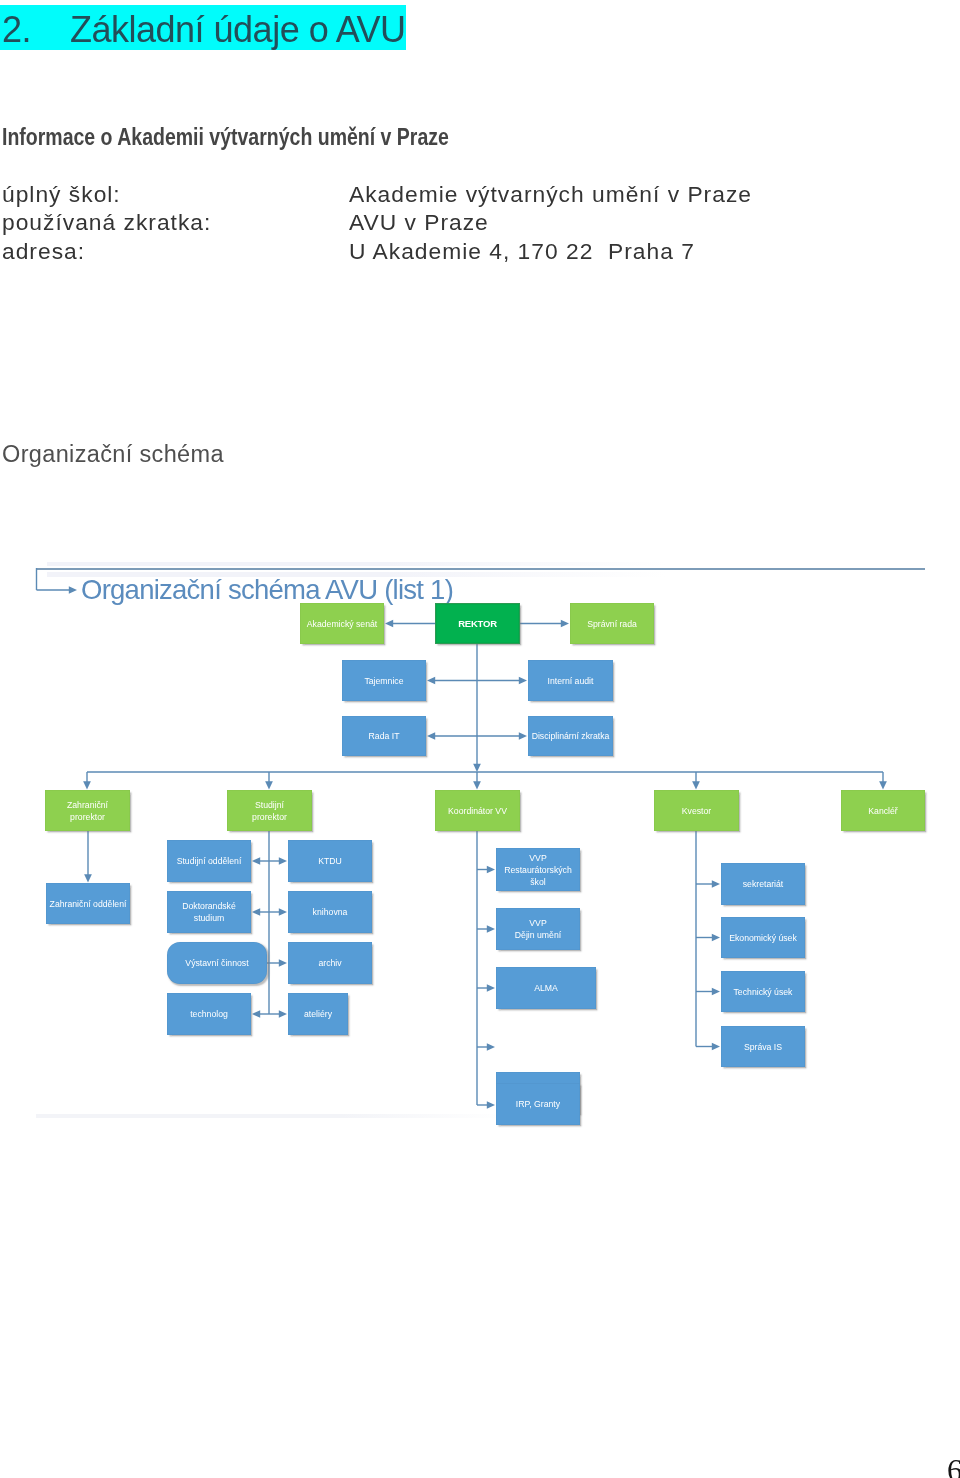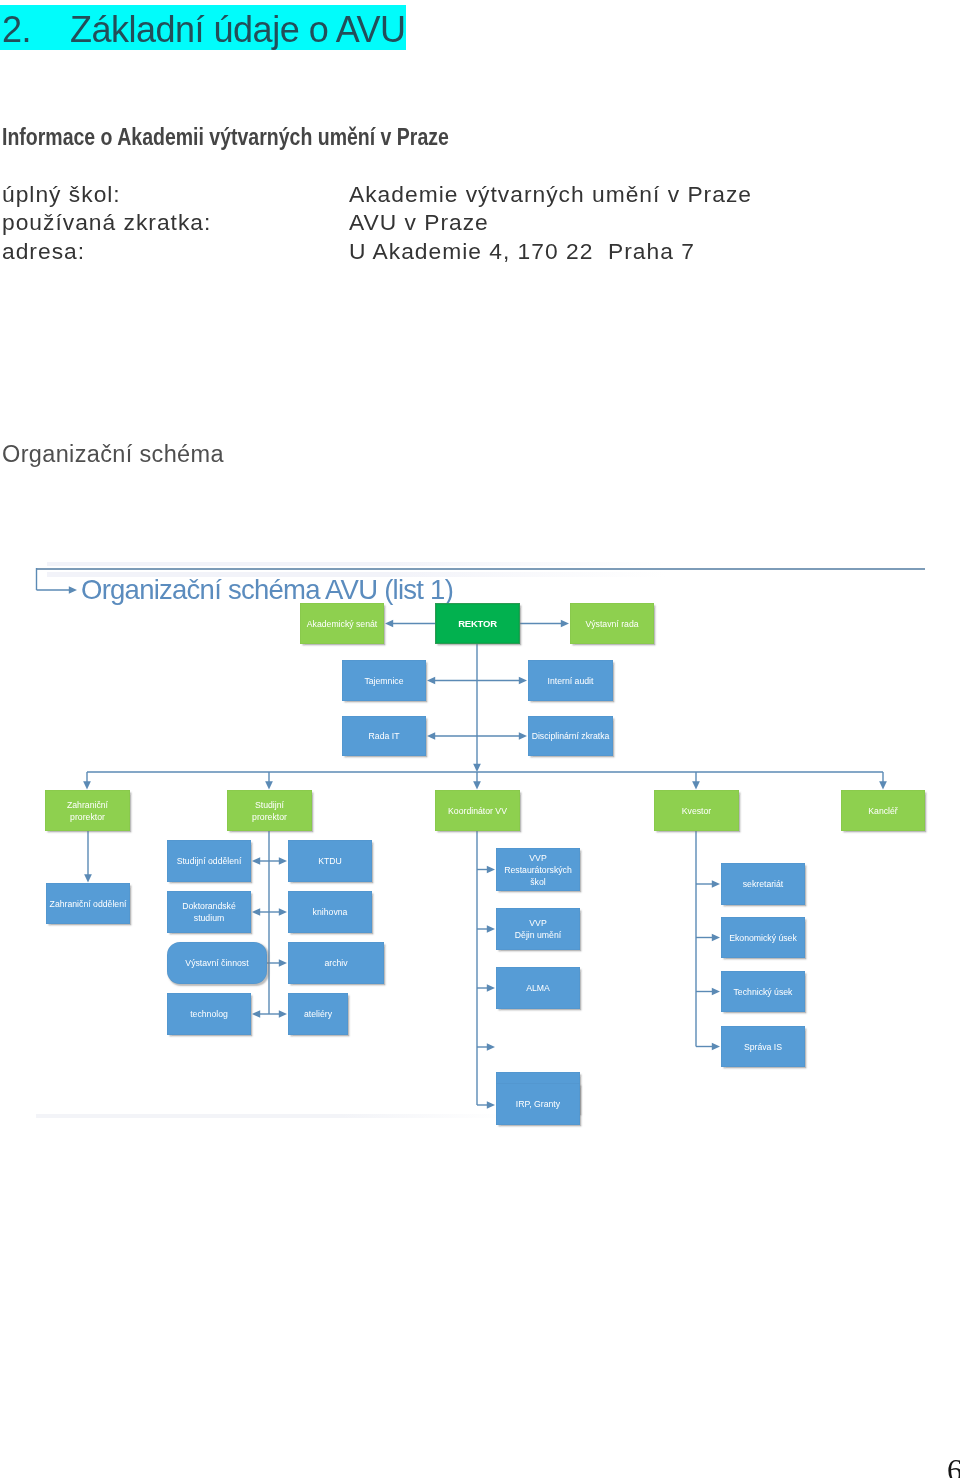--- a/index.html
+++ b/index.html
@@ -135,21 +135,21 @@
         <polygon points="720,1046.5 711.8,1042.646 711.8,1050.354" fill="#5b8ab5"></polygon>
       </svg>
     <div id="boxes">
         <div class="bx green" style="left: 300px; top: 603px; width: 84px; height: 41px;">
           <span>Akademický senát</span>
         </div>
         <div class="bx rektor" style="left: 435px; top: 603px; width: 85px; height: 41px;">
           <span>REKTOR</span>
         </div>
         <div class="bx green" style="left: 570px; top: 603px; width: 84px; height: 41px;">
-          <span>Výstavní rada</span>
+          <span>Správní rada</span>
         </div>
         <div class="bx blue" style="left: 342px; top: 660px; width: 84px; height: 41px;">
           <span>Tajemnice</span>
         </div>
         <div class="bx blue" style="left: 528px; top: 660px; width: 85px; height: 41px;">
           <span>Interní audit</span>
         </div>
         <div class="bx blue" style="left: 342px; top: 716px; width: 84px; height: 40px;">
           <span>Rada IT</span>
         </div>
@@ -182,36 +182,36 @@
         </div>
         <div class="bx blue" style="left: 167px; top: 891px; width: 84px; height: 42px;">
           <span>Doktorandské<br>studium</span>
         </div>
         <div class="bx blue" style="left: 288px; top: 891px; width: 84px; height: 42px;">
           <span>knihovna</span>
         </div>
         <div class="bx blue" style="left: 167px; top: 942px; width: 100px; height: 42px; border-radius: 13px;">
           <span>Výstavní činnost</span>
         </div>
-        <div class="bx blue" style="left: 288px; top: 942px; width: 96px; height: 42px;">
+        <div class="bx blue" style="left: 288px; top: 942px; width: 84px; height: 42px;">
           <span>archiv</span>
         </div>
         <div class="bx blue" style="left: 167px; top: 993px; width: 84px; height: 42px;">
           <span>technolog</span>
         </div>
         <div class="bx blue" style="left: 288px; top: 993px; width: 60px; height: 42px;">
           <span>ateliéry</span>
         </div>
         <div class="bx blue" style="left: 496px; top: 848px; width: 84px; height: 43px;">
           <span>VVP<br>Restaurátorských<br>škol</span>
         </div>
         <div class="bx blue" style="left: 496px; top: 908px; width: 84px; height: 42px;">
           <span>VVP<br>Dějin umění</span>
         </div>
-        <div class="bx blue" style="left: 496px; top: 967px; width: 84px; height: 42px;">
+        <div class="bx blue" style="left: 496px; top: 967px; width: 100px; height: 42px;">
           <span>ALMA</span>
         </div>
         <div class="bx blue" style="left: 496px; top: 1072px; width: 84px; height: 42px;">
           <span>RUV</span>
         </div>
         <div class="bx blue" style="left: 496px; top: 1083px; width: 84px; height: 42px;">
           <span>IRP, Granty</span>
         </div>
         <div class="bx blue" style="left: 721px; top: 863px; width: 84px; height: 42px;">
           <span>sekretariát</span>

